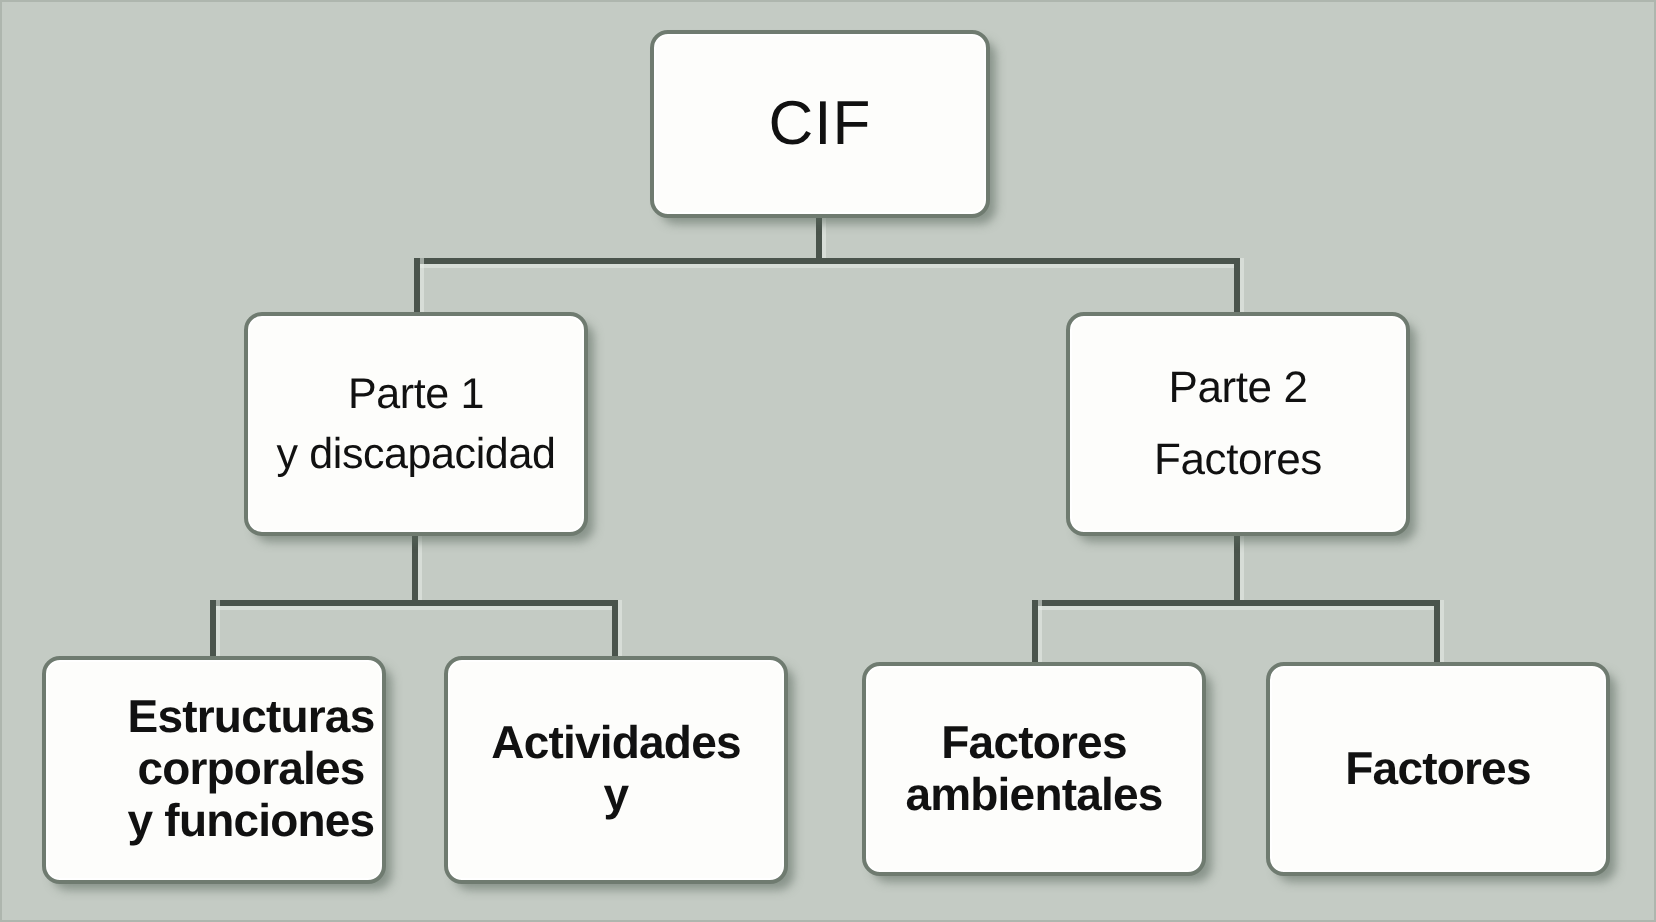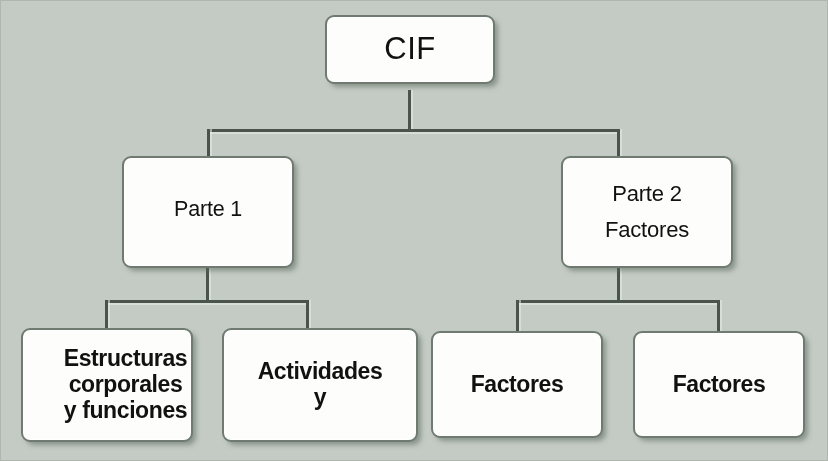--- a/index.html
+++ b/index.html
@@ -51,46 +51,46 @@
     justify-content: center;
     text-align: center;
     color: #111;
     line-height: 1.12;
     letter-spacing: -0.2px;
   }
   .node .ln { display: block; white-space: nowrap; }
 
   
   #node-root {
-    left: 324px; top: 14px; width: 170px; height: 69px;
+    left: 324px; top: 14px; width: 170px; height: 94px;
   }
   #node-root .ln {
     font-size: 31px;
     font-weight: 400;
     letter-spacing: 0.5px;
   }
 
   
   #node-parte1 { left: 121px; top: 155px; width: 172px; height: 112px; }
-  #node-parte2 { left: 532px; top: 155px; width: 172px; height: 112px; margin-left: 28px; }
+  #node-parte2 { left: 532px; top: 155px; width: 172px; height: 112px; }
   .lvl2 .title {
     font-size: 23px;
     font-weight: bold;
     margin-bottom: 5px;
   }
   .lvl2 .ln {
     font-size: 21.5px;
     font-weight: 400;
   }
   #node-parte2 .ln { font-size: 22px; }
   #node-parte2 .title { margin-bottom: 11px; }
 
   
   #node-estructuras { left: 20px;  top: 327px; width: 172px; height: 114px; padding-left: 37px; }
-  #node-actividades { left: 221px; top: 327px; width: 196px; height: 114px; text-align: right; }
+  #node-actividades { left: 221px; top: 327px; width: 172px; height: 114px; text-align: right; }
   #node-ambientales { left: 430px; top: 330px; width: 172px; height: 107px; }
   #node-personales  { left: 632px; top: 330px; width: 172px; height: 107px; }
   .lvl3 .ln {
     font-size: 23px;
     font-weight: bold;
     letter-spacing: -0.4px;
   }
 </style>
 </head>
 <body>
@@ -111,39 +111,41 @@
   <div class="line h" style="left:515px; top:299px; width:204px;"></div>
   <div class="line v" style="left:515px; top:299px; height:33px;"></div>
   <div class="line v" style="left:716px; top:299px; height:33px;"></div>
 
   <div class="node" id="node-root">
     <span class="ln">CIF</span>
   </div>
 
   <div class="node lvl2" id="node-parte1">
     <span class="ln title">Parte 1</span>
+    <span class="ln">y discapacidad</span>
   </div>
 
   <div class="node lvl2" id="node-parte2">
     <span class="ln title">Parte 2</span>
     <span class="ln">Factores</span>
   </div>
 
   <div class="node lvl3" id="node-estructuras">
     <span class="ln">Estructuras</span>
     <span class="ln">corporales</span>
     <span class="ln">y funciones</span>
   </div>
 
   <div class="node lvl3" id="node-actividades">
     <span class="ln">Actividades</span>
     <span class="ln">y</span>
   </div>
 
   <div class="node lvl3" id="node-ambientales">
     <span class="ln">Factores</span>
+    <span class="ln">ambientales</span>
   </div>
 
   <div class="node lvl3" id="node-personales">
     <span class="ln">Factores</span>
   </div>
 
 </div>
 
 </body></html>

